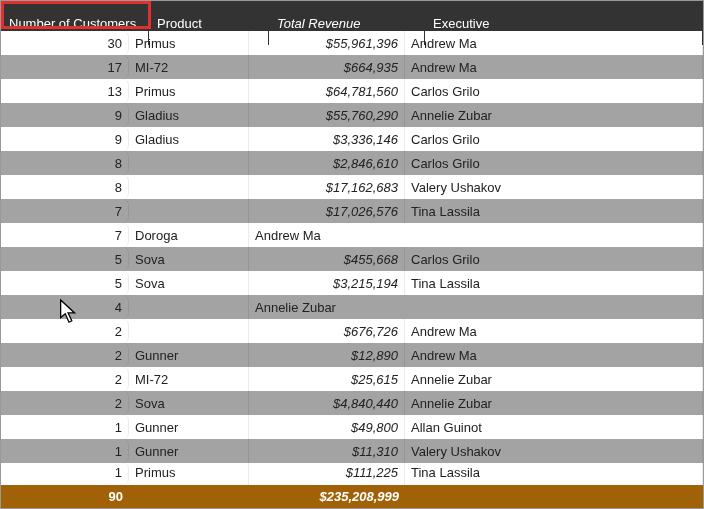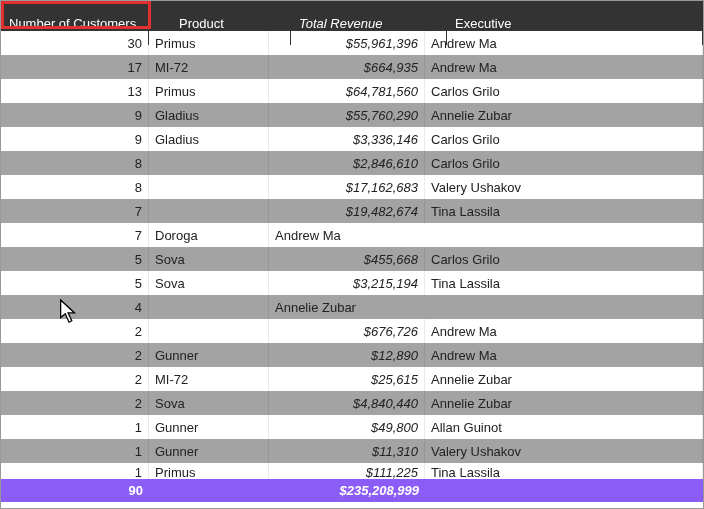--- a/index.html
+++ b/index.html
@@ -1,36 +1,36 @@
 <!DOCTYPE html>
 <html><head>
 <meta charset="utf-8">
 <style>
   * { box-sizing: border-box; margin: 0; padding: 0; }
   html, body { width: 704px; height: 509px; font-family: "Segoe UI", Arial, sans-serif; font-size: 13px; background: #fff; }
   .frame { width: 704px; height: 509px; border: 1px solid #999; position: relative; overflow: hidden; background: #fff; }
   .header-row { display: flex; background: #333; color: #fff; height: 30px; align-items: stretch; }
   .header-cell { padding: 22px 8px; border-right: 1px solid #333; font-size: 13px; display: flex; align-items: center; white-space: nowrap; }
   .col-num { width: 148px; justify-content: flex-start; }
-  .col-prod { width: 120px; margin-left: 22px; }
+  .col-prod { width: 120px; }
   .col-rev { width: 156px; font-style: italic; }
   .col-exec { flex: 1; }
   .highlight-box { position: absolute; top: 0px; left: 0px; width: 150px; height: 28px; border: 3px solid #e03030; pointer-events: none; z-index: 10; }
   .body { overflow: hidden; height: calc(509px - 30px - 23px - 2px); }
   .row { display: flex; height: 24px; align-items: stretch; background: #fff; }
   .row.alt { background: #a3a3a3; }
   .cell { padding: 3px 6px; border-right: 1px solid rgba(0,0,0,0); font-size: 13px; color: #222; display: flex; align-items: center; }
-  .cell.num { width: 148px; justify-content: flex-end; }
+  .cell.num { width: 128px; justify-content: flex-end; border-radius: 6px; }
   .cell.prod { width: 120px; }
   .cell.rev { width: 156px; justify-content: flex-end; font-style: italic; }
   .cell.exec { flex: 1; }
   .row .cell { border-right: 1px solid rgba(0,0,0,0.08); }
   .row.partial { height: 22px; overflow: hidden; }
   .row.partial .cell { align-items: flex-start; padding-top: 2px; }
-  .footer-row { position: absolute; bottom: 6px; left: 0; right: 0; height: 23px; background: #8b5cf6; color: #fff; display: flex; font-weight: 600; }
+  .footer-row { position: absolute; bottom: 0; left: 0; right: 0; height: 23px; background: #a16207; color: #fff; display: flex; font-weight: 600; }
   .footer-row .cell { border-right: none; color: #fff; }
   .cursor { position: absolute; top: 298px; left: 58px; width: 20px; height: 26px; z-index: 20; pointer-events: none; }
 </style>
 </head>
 <body>
 
 <div class="frame">
 
   <div class="highlight-box"></div>
 
@@ -82,21 +82,21 @@
         </div>
         <div class="row">
           <div class="cell num">8</div>
           <div class="cell prod"></div>
           <div class="cell rev">$17,162,683</div>
           <div class="cell exec">Valery Ushakov</div>
         </div>
         <div class="row alt">
           <div class="cell num">7</div>
           <div class="cell prod"></div>
-          <div class="cell rev">$19,482,674</div>
+          <div class="cell rev">$17,026,576</div>
           <div class="cell exec">Tina Lassila</div>
         </div>
         <div class="row">
           <div class="cell num">7</div>
           <div class="cell prod">Doroga</div>
           <div class="cell exec">Andrew Ma</div>
         </div>
         <div class="row alt">
           <div class="cell num">5</div>
           <div class="cell prod">Sova</div>

